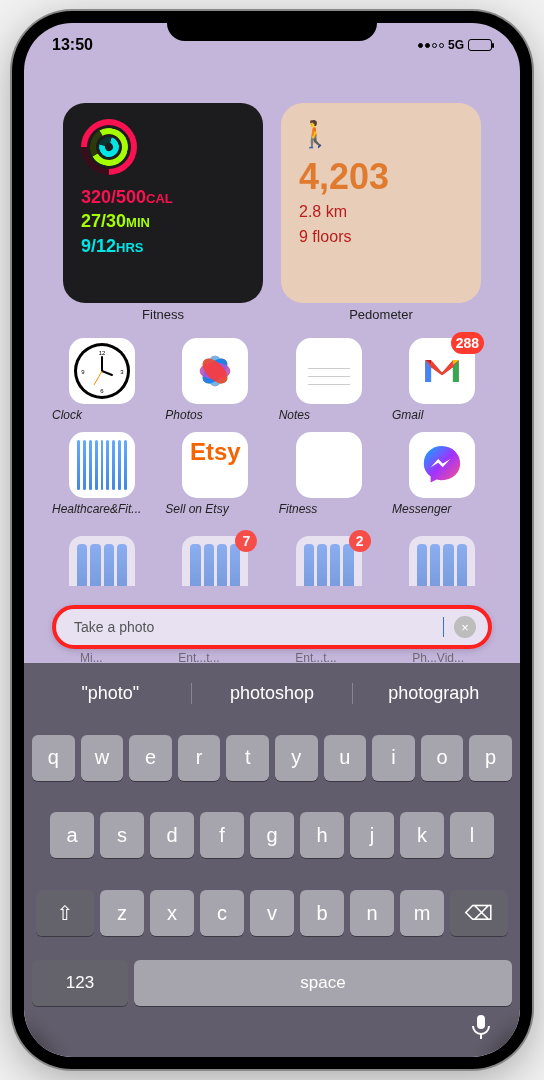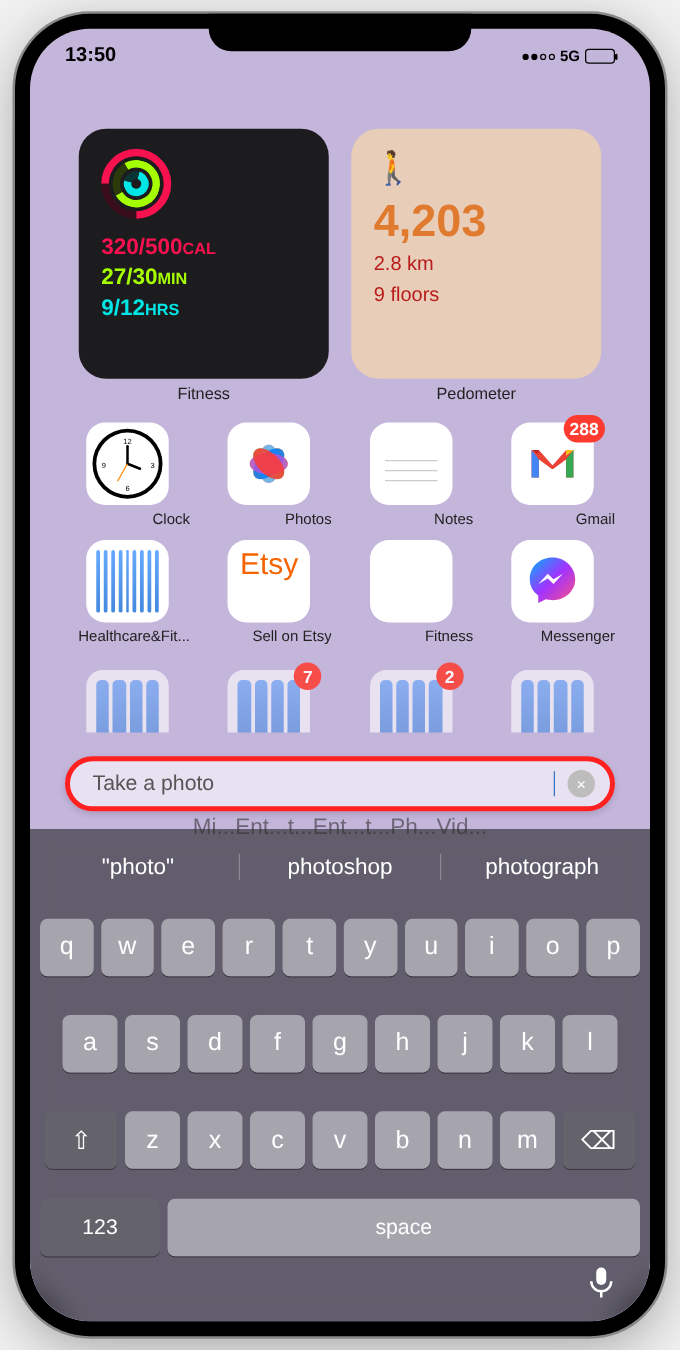--- a/index.html
+++ b/index.html
@@ -91,32 +91,32 @@
   .pedo-count { color:#e07a2f; font-size:36px; font-weight:700; margin-top:6px;}
   .pedo-sub { font-size:16px; color:#b91c1c; line-height:1.3; margin-top:4px;}
 
   .widget-label { text-align:center; font-size:13px; color:#222; margin-top:4px; }
   .widget-col { display:flex; flex-direction:column; align-items:center; }
 
   
   .app-row { display:flex; justify-content:space-between; padding: 10px 28px 0; }
   .app { width:100px; display:flex; flex-direction:column; align-items:center; position:relative; }
   .app .icon { width:66px; height:66px; border-radius:15px; background:#fff; position:relative; display:flex; align-items:center; justify-content:center; font-size:30px; overflow:hidden;}
-  .app .label { font-size:12px; color:#222; margin-top:4px; text-align:right; white-space:nowrap; overflow:hidden; text-overflow:ellipsis; width:100%; }
+  .app .label { font-size:12px; color:#222; margin-top:4px; text-align:left; white-space:nowrap; overflow:hidden; text-overflow:ellipsis; width:100%;font-style:italic; }
   .badge { position:absolute; top:-6px; right:8px; background:#ff3b30; color:#fff; font-size:14px; font-weight:600; border-radius:11px; min-width:22px; height:22px; padding:0 5px; display:flex; align-items:center; justify-content:center; z-index:2;}
 
   
   .clock-face { width:56px; height:56px; border-radius:50%; background:#000; position:relative;}
   .clock-face::before { content:""; position:absolute; inset:3px; border-radius:50%; background:#fff;}
   .notes-icon { background:linear-gradient(#ffd24d 0 22%, #fff 22% 100%);}
   .notes-icon::after { content:""; position:absolute; left:12px; right:12px; top:30px; height:1px; background:#ccc; box-shadow:0 8px 0 #ccc, 0 16px 0 #ccc;}
   .gmail-icon { background:#fff; }
   .fb-icon { background:#1877f2; color:#fff; font-size:48px; font-weight:700; font-family:Arial;}
   .etsy-icon { background:linear-gradient(#fff 0 50%, #f56400 50% 100%); }
-  .etsy-text { color:#f56400; font-size:24px; font-weight:400; position:absolute; top:6px; }
+  .etsy-text { color:#f56400; font-size:24px; font-weight:700; position:absolute; top:6px; }
   .msgr-icon { background:#fff; }
   .folder-icon { background:rgba(255,255,255,.45); display:grid; grid-template-columns:repeat(3,1fr); gap:3px; padding:8px;}
   .folder-icon .mini { background:linear-gradient(#6af,#48d); border-radius:4px; width:100%; height:100%;}
 
   
   .app-row.peek { opacity:.85; }
   .app-row.peek .icon { border-radius:13px; filter:blur(.3px); }
   .peek-cut { height:60px; overflow:hidden; margin-top:10px; position:relative; }
 
   
@@ -131,30 +131,30 @@
     border-radius:22px;
     height:44px;
     display:flex; align-items:center;
     padding:0 44px 0 18px;
     position:relative;
     border:4px solid #ff2020;
     box-shadow:0 2px 6px rgba(0,0,0,.15);
   }
   .search-field input {
     border:none; background:transparent; outline:none;
-    font-size:17px; color:#555; width:100%;
+    font-size:14px; color:#555; width:100%;
   }
   .clear-btn {
     position:absolute; right:12px; top:50%; transform:translateY(-50%);
     width:22px; height:22px; border-radius:50%; background:#bdbdbd;
     display:flex; align-items:center; justify-content:center; color:#fff; font-size:13px;
   }
 
   
-  .trunc-labels { display:flex; justify-content:center; padding:2px 28px 0; font-size:18px; color:#333; opacity:.6;}
+  .trunc-labels { display:flex; justify-content:space-between; padding:2px 28px 0; font-size:12px; color:#333; opacity:.6;}
 
   
   .kb {
     position:absolute;
     left:0; right:0; bottom:0;
     top:640px;
     background:rgba(60,60,65,.72);
     backdrop-filter:blur(10px);
     padding:8px 6px 12px;
     border-radius:0 0 48px 48px;

